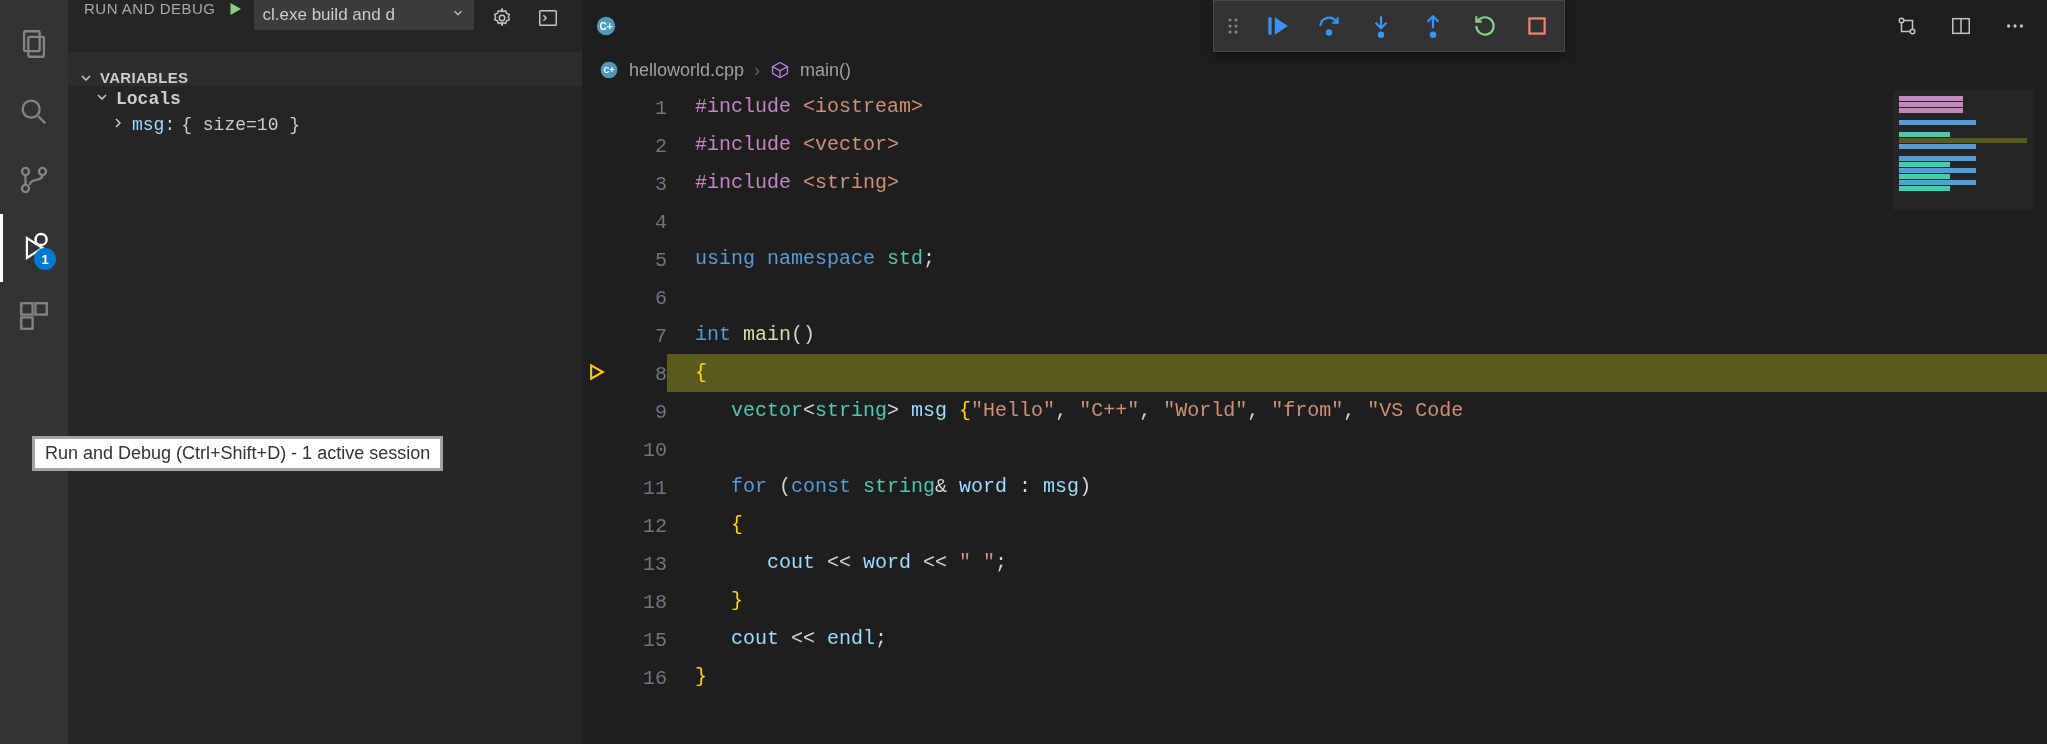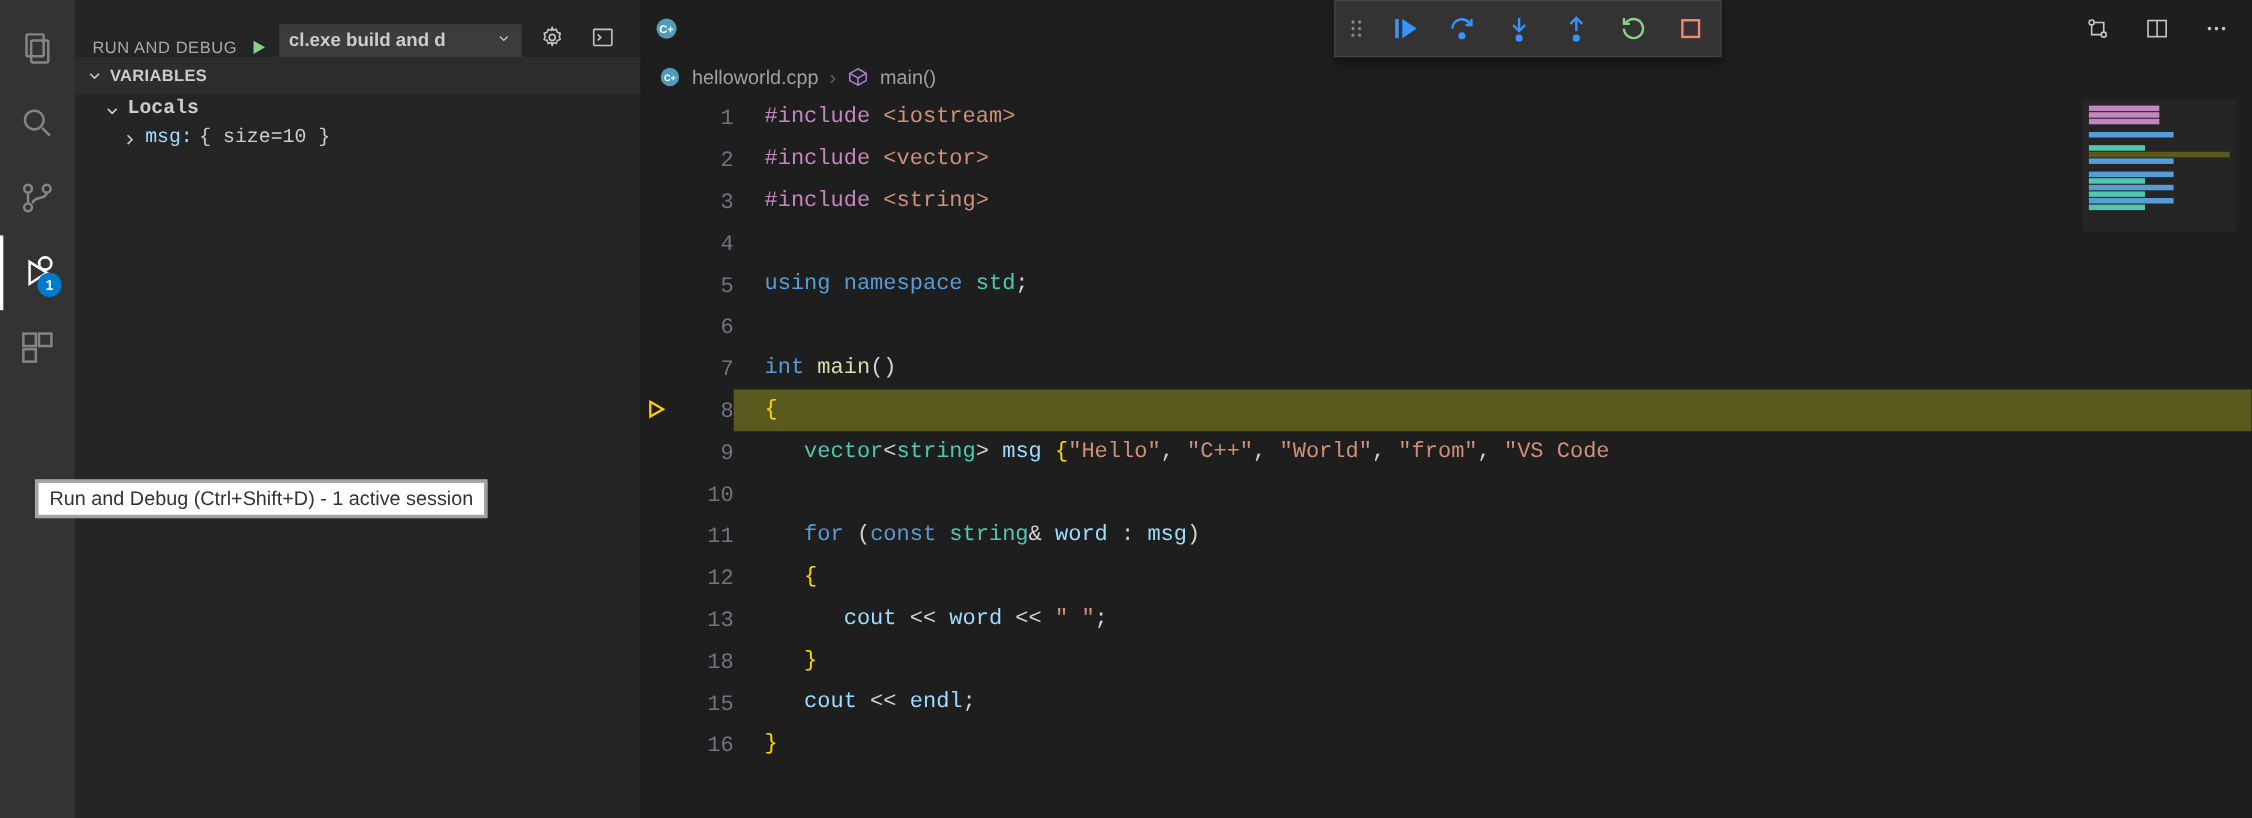--- a/index.html
+++ b/index.html
@@ -66,21 +66,21 @@
 .side-panel {
   width: 515px;
   background: #252526;
   display: flex;
   flex-direction: column;
   border-right: 1px solid #1e1e1e;
 }
 .side-header {
   height: 52px;
   display: flex;
-  align-items: flex-end;
+  align-items: flex-start;
   padding: 0 16px;
   gap: 10px;
 }
 .side-title {
   font-size: 15px;
   letter-spacing: 0.5px;
   color: #aaaaaa;
   white-space: nowrap;
 }
 .play-ico { color: #89d185; display: flex; align-items: center; }
@@ -90,54 +90,54 @@
   background: #3c3c3c;
   border: 1px solid #3c3c3c;
   color: #cccccc;
   font-size: 17px;
   padding: 4px 8px;
   display: flex;
   align-items: center;
   justify-content: space-between;
   cursor: pointer;
 }
-.config-select span:first-child { overflow: hidden; text-overflow: ellipsis; white-space: nowrap; font-weight: bold; }
+.config-select span:first-child { overflow: hidden; text-overflow: ellipsis; white-space: nowrap; }
 .icon-btn {
   width: 36px;
   height: 36px;
   display: flex;
   align-items: center;
   justify-content: center;
   color: #c5c5c5;
   cursor: pointer;
 }
 .icon-btn svg { width: 22px; height: 22px; }
 
 .section-header {
   height: 34px;
   display: flex;
-  align-items: center;
+  align-items: flex-end;
   padding: 0 10px;
   gap: 6px;
   font-size: 15px;
   font-weight: 700;
   letter-spacing: 0.3px;
   color: #cccccc;
   cursor: pointer;
   background: #2d2d2d;
 }
 .tree {
   flex: 1;
   overflow: hidden;
   font-family: Consolas, "Courier New", monospace;
   font-size: 18px;
 }
 .tree-row {
   display: flex;
-  align-items: flex-end;
+  align-items: flex-start;
   padding: 3px 10px 3px 26px;
   gap: 6px;
   cursor: pointer;
 }
 .tree-row.sub { padding-left: 42px; }
 .tree-label { font-weight: 700; }
 .tree-name { color: #9cdcfe; }
 .chevron { display: inline-flex; }
 
 

